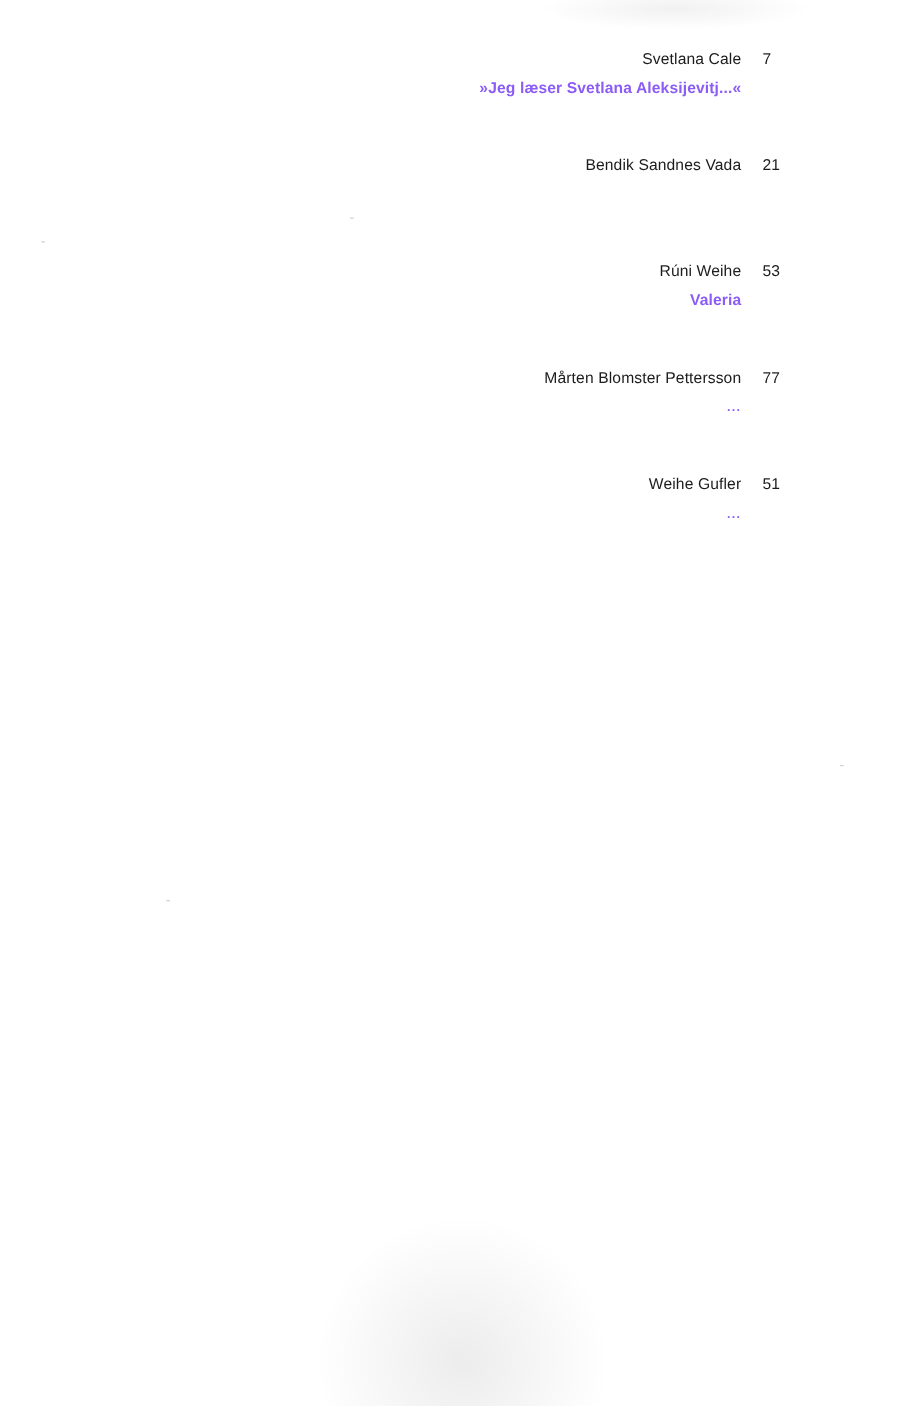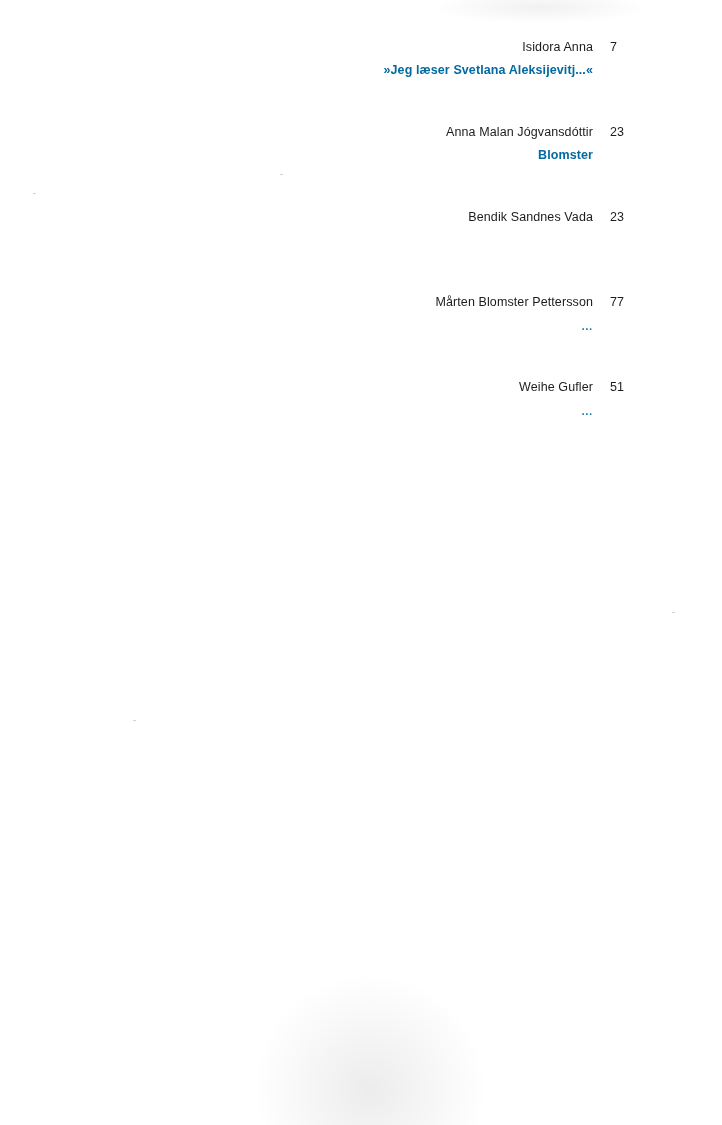--- a/index.html
+++ b/index.html
@@ -79,21 +79,21 @@
     color: #1c1c1c;
   }
 
   .title {
     position: absolute;
     right: 129px;
     top: 23px;
     font-size: 12.5px;
     font-weight: 700;
     letter-spacing: 0.1px;
-    color: #0369a1;
+    color: #8b5cf6;
     white-space: nowrap;
   }
 
   .title.ellipsis {
     font-size: 10px;
     letter-spacing: 1px;
     top: 26px;
   }
 </style>
 </head>
@@ -102,36 +102,36 @@
 <div class="scan-smudge-top"></div>
 <div class="scan-smudge-bottom"></div>
 <div class="speck" style="top:174px; left:280px;"></div>
 <div class="speck" style="top:193px; left:33px;"></div>
 <div class="speck" style="top:612px; left:672px;"></div>
 <div class="speck" style="top:720px; left:133px;"></div>
 
 <div class="toc">
 
   <div class="toc-entry">
-    <div class="author">Isidora Anna</div>
+    <div class="author">Svetlana Cale</div>
     <div class="page-num">7</div>
     <div class="title">»Jeg læser Svetlana Aleksijevitj...«</div>
   </div>
 
+
   <div class="toc-entry">
-    <div class="author">Anna Malan Jógvansdóttir</div>
-    <div class="page-num">23</div>
-    <div class="title">Blomster</div>
+    <div class="author">Bendik Sandnes Vada</div>
+    <div class="page-num">21</div>
   </div>
 
   <div class="toc-entry">
-    <div class="author">Bendik Sandnes Vada</div>
-    <div class="page-num">23</div>
+    <div class="author">Rúni Weihe</div>
+    <div class="page-num">53</div>
+    <div class="title">Valeria</div>
   </div>
-
 
   <div class="toc-entry">
     <div class="author">Mårten Blomster Pettersson</div>
     <div class="page-num">77</div>
     <div class="title ellipsis">...</div>
   </div>
 
   <div class="toc-entry">
     <div class="author">Weihe Gufler</div>
     <div class="page-num">51</div>

